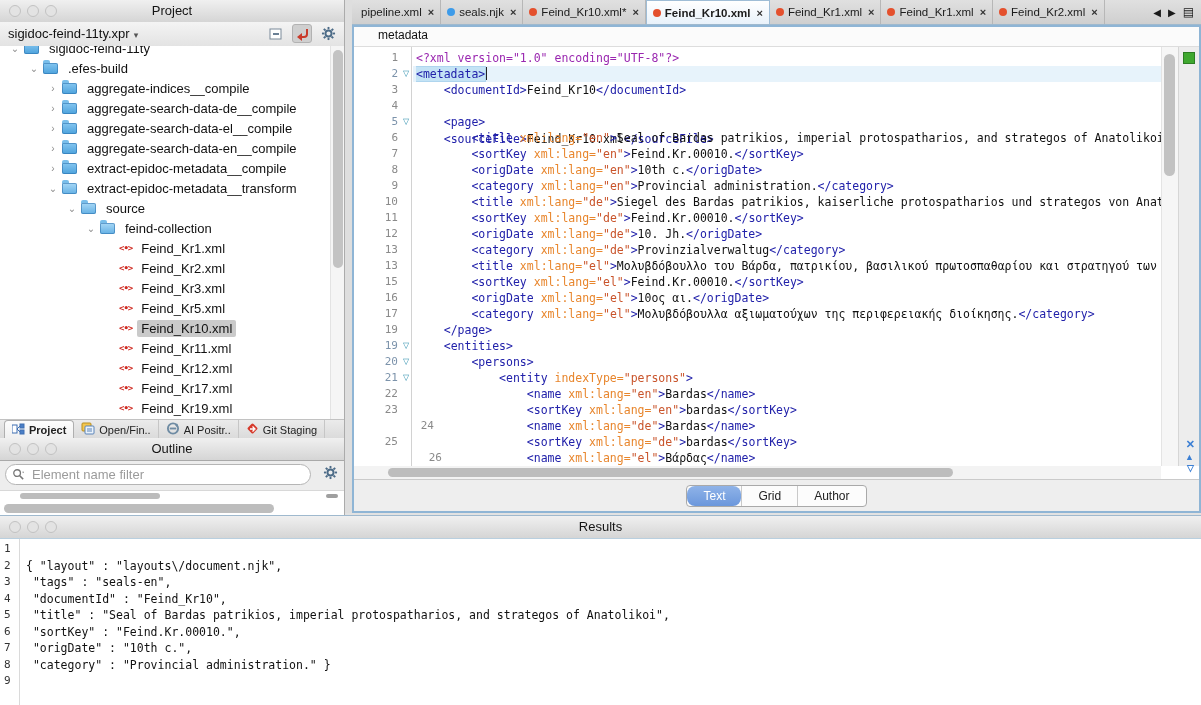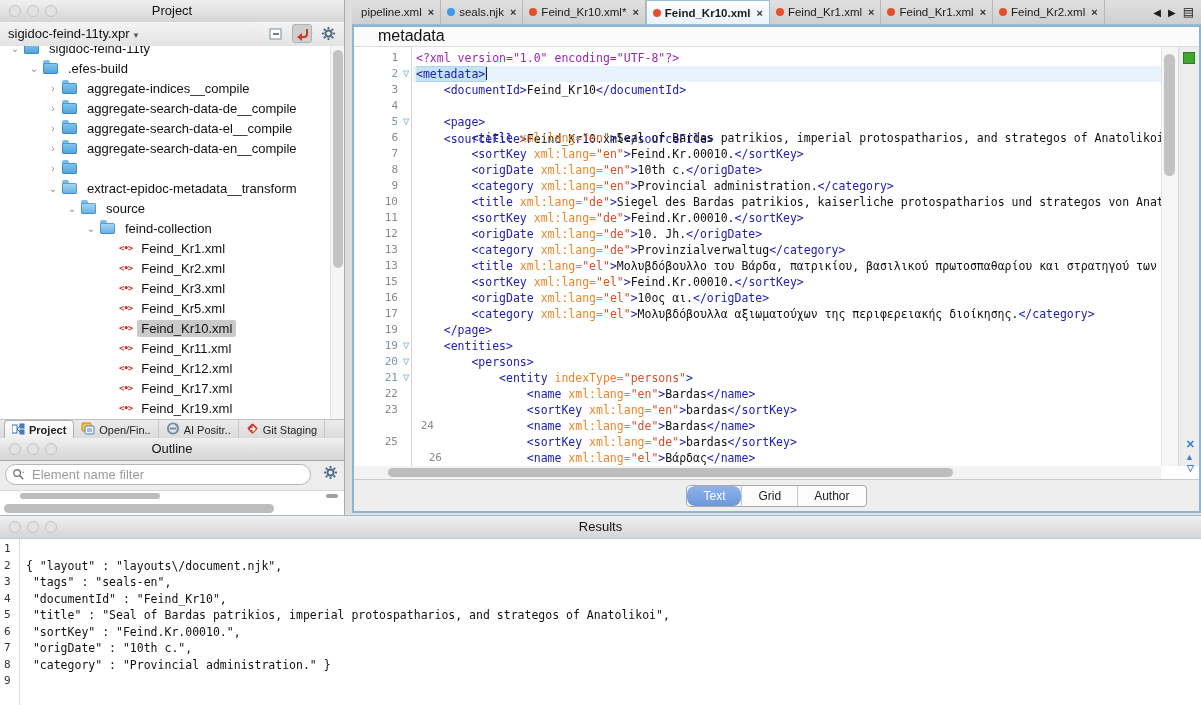--- a/index.html
+++ b/index.html
@@ -51,21 +51,21 @@
   
   #editor-pane{position:absolute;left:352px;top:0;width:849px;height:513px;background:#fff;}
   #tabbar{position:absolute;left:0;right:0;top:0;height:25px;background:linear-gradient(#E0E0E0,#CFCFCF);
     border-bottom:1px solid #9FB9CE;display:flex;align-items:stretch;padding-left:3px;box-sizing:border-box;}
   .etab{display:flex;align-items:center;gap:4px;padding:0 6px;font-size:11.5px;color:#1B1B1B;border-right:1px solid #B7B7B7;white-space:nowrap;}
   .etab .dot{width:8px;height:8px;border-radius:50%;flex:none;}
   .etab .close{font-size:11px;font-weight:bold;color:#333;margin-left:2px;}
   .etab.active{background:linear-gradient(#FFFFFF,#E9F2FA);font-weight:bold;border:1px solid #9FBDD6;border-bottom:none;}
   #tab-nav{margin-left:auto;display:flex;align-items:center;gap:7px;padding:0 7px;font-size:10px;color:#1A1A1A;}
   #breadcrumb-row{position:absolute;left:0;right:0;top:25px;height:21px;background:#FBFBFB;border-bottom:1px solid #DDDDDD;}
-  #breadcrumb{position:absolute;left:26px;top:0;font-size:16px;color:#111;line-height:21px;}
+  #breadcrumb{position:absolute;left:26px;top:0;font-size:12px;color:#111;line-height:21px;}
   #focus-ring{position:absolute;left:0;right:0;top:25px;bottom:0;border:2px solid #8FB5D5;pointer-events:none;z-index:9;}
   #code-area{position:absolute;left:2px;right:2px;top:47px;height:419px;background:#fff;overflow:hidden;}
   #gutter{position:absolute;left:0;top:0;width:58px;height:100%;background:#fff;border-right:1px solid #D2D2D2;box-sizing:border-box;}
   .lnum{position:absolute;left:0;width:44px;text-align:right;font-size:11px;color:#8A8A8A;font-family:"DejaVu Sans Mono",monospace;line-height:16px;}
   .fold{position:absolute;left:46px;width:12px;font-size:8px;color:#2E8FAE;line-height:16px;text-align:center;}
   #codelines{position:absolute;left:62px;top:0;right:37px;height:100%;overflow:hidden;}
   .cline{position:absolute;left:0;white-space:pre;font-family:"DejaVu Sans Mono",monospace;font-size:11.5px;line-height:16px;color:#111;}
   .curline-bg{position:absolute;left:59px;right:37px;height:16px;background:#E7F3FB;}
   .s-decl{color:#9A27B0}.s-tag{color:#2121AA}.s-attr{color:#E8862D}.s-val{color:#C9542B}.s-text{color:#111}
   .s-hltag{color:#2121AA;background:#C4E3F5;box-shadow:0 0 0 1px #AFD5EE;}
@@ -165,20 +165,21 @@
           <span class="lbl">aggregate-search-data-el__compile</span>
         </div>
         <div class="trow" style="top: 92px; padding-left: 46px;">
           <span class="expander">›</span>
           <span class="folder"></span>
           <span class="lbl">aggregate-search-data-en__compile</span>
         </div>
         <div class="trow" style="top: 112px; padding-left: 46px;">
           <span class="expander">›</span>
           <span class="folder"></span>
+          <span class="lbl">extract-epidoc-metadata__compile</span>
         </div>
         <div class="trow" style="top: 132px; padding-left: 46px;">
           <span class="expander">⌄</span>
           <span class="folder open"></span>
           <span class="lbl">extract-epidoc-metadata__transform</span>
         </div>
         <div class="trow" style="top: 152px; padding-left: 65px;">
           <span class="expander">⌄</span>
           <span class="folder open"></span>
           <span class="lbl">source</span>

